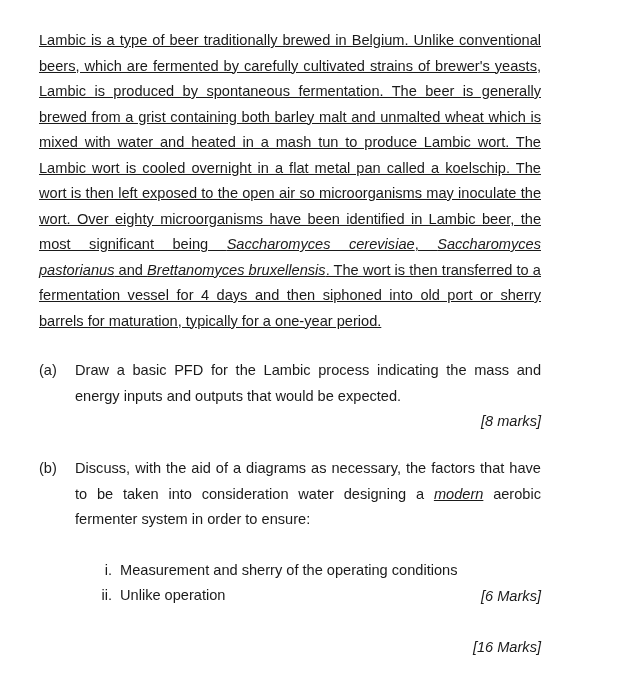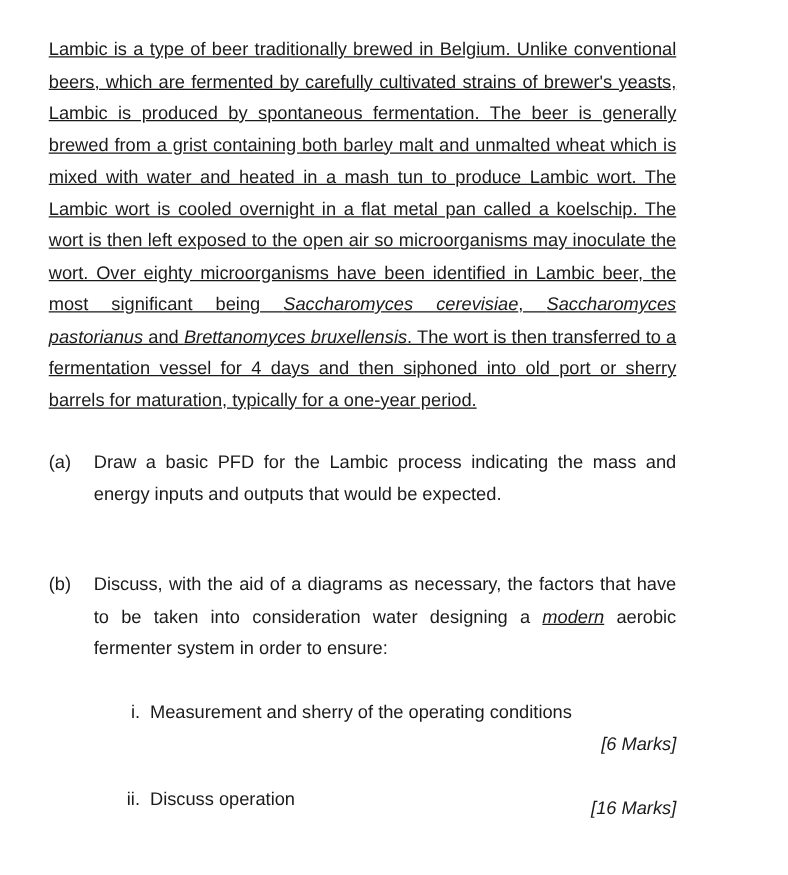--- a/index.html
+++ b/index.html
@@ -78,34 +78,35 @@
 
 <div class="page">
 
   <p class="intro"><span>Lambic is a type of beer traditionally brewed in Belgium. Unlike conventional beers, which are fermented by carefully cultivated strains of brewer's yeasts, Lambic is produced by spontaneous fermentation. The beer is generally brewed from a grist containing both barley malt and unmalted wheat which is mixed with water and heated in a mash tun to produce Lambic wort. The Lambic wort is cooled overnight in a flat metal pan called a koelschip. The wort is then left exposed to the open air so microorganisms may inoculate the wort. Over eighty microorganisms have been identified in Lambic beer, the most significant being </span><i>Saccharomyces cerevisiae</i><span>, </span><i>Saccharomyces pastorianus</i><span> and </span><i>Brettanomyces bruxellensis</i><span>. The wort is then transferred to a fermentation vessel for 4 days and then siphoned into old port or sherry barrels for maturation, typically for a one-year period.</span></p>
 
   <div class="question" style="top:330px;">
     <div class="q-row">
       <span class="q-label">(a)</span>
       <span class="q-text">Draw a basic PFD for the Lambic process indicating the mass and energy inputs and outputs that would be expected.</span>
     </div>
+    <div class="marks">[8 marks]</div>
   </div>
 
   <div class="question" style="top:428px;">
     <div class="q-row">
       <span class="q-label">(b)</span>
       <span class="q-text"><span>Discuss, with the aid of a diagrams as necessary, the factors that have to be taken into consideration water designing a </span><span class="u">modern</span><span> aerobic fermenter system in order to ensure:</span></span>
     </div>
   </div>
 
   <div class="sub-item" style="left:50px; top:530px;">
     <span class="sub-num" style="width:31px;">i.</span>
     <span>Measurement and sherry of the operating conditions</span>
   </div>
   <div class="marks-abs" style="top:556px;">[6 Marks]</div>
 
-  <div class="sub-item" style="left:50px; top:600px;">
+  <div class="sub-item" style="left:50px; top:555px;">
     <span class="sub-num" style="width:31px;">ii.</span>
-    <span>Discuss operation</span>
+    <span>Unlike operation</span>
   </div>
   <div class="marks-abs" style="top:607px;">[16 Marks]</div>
 
 </div>
 
 </body></html>

